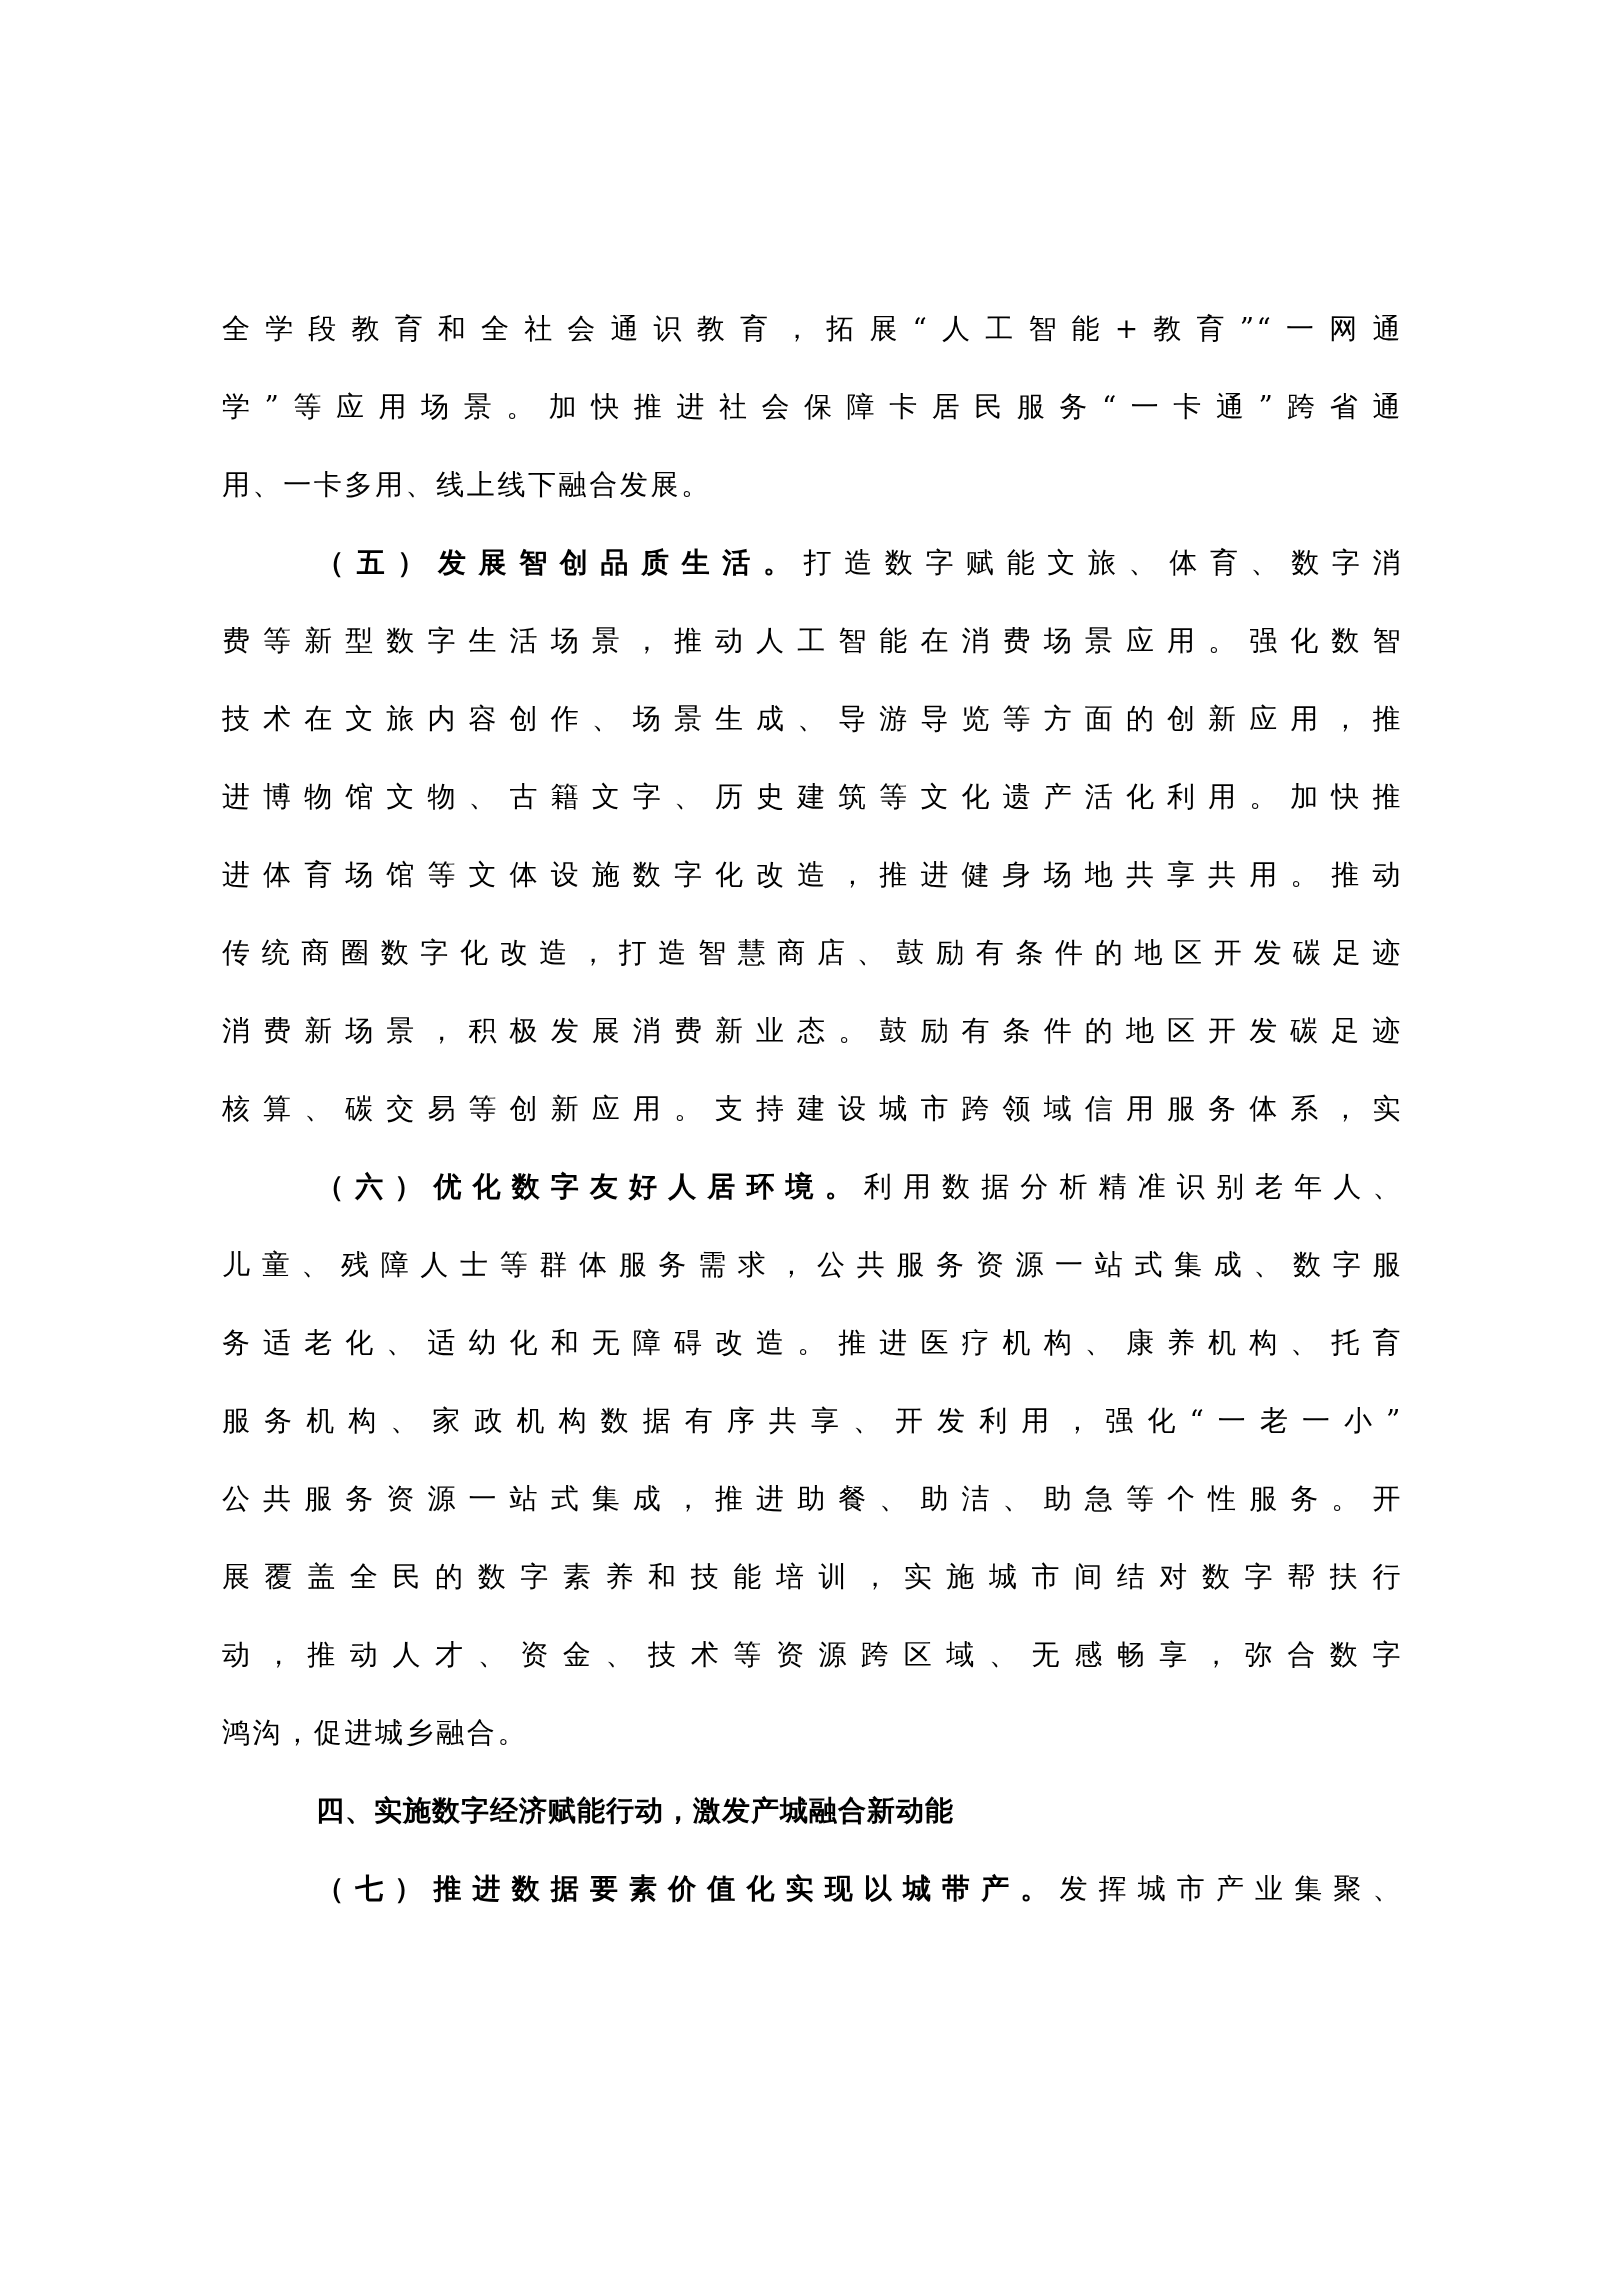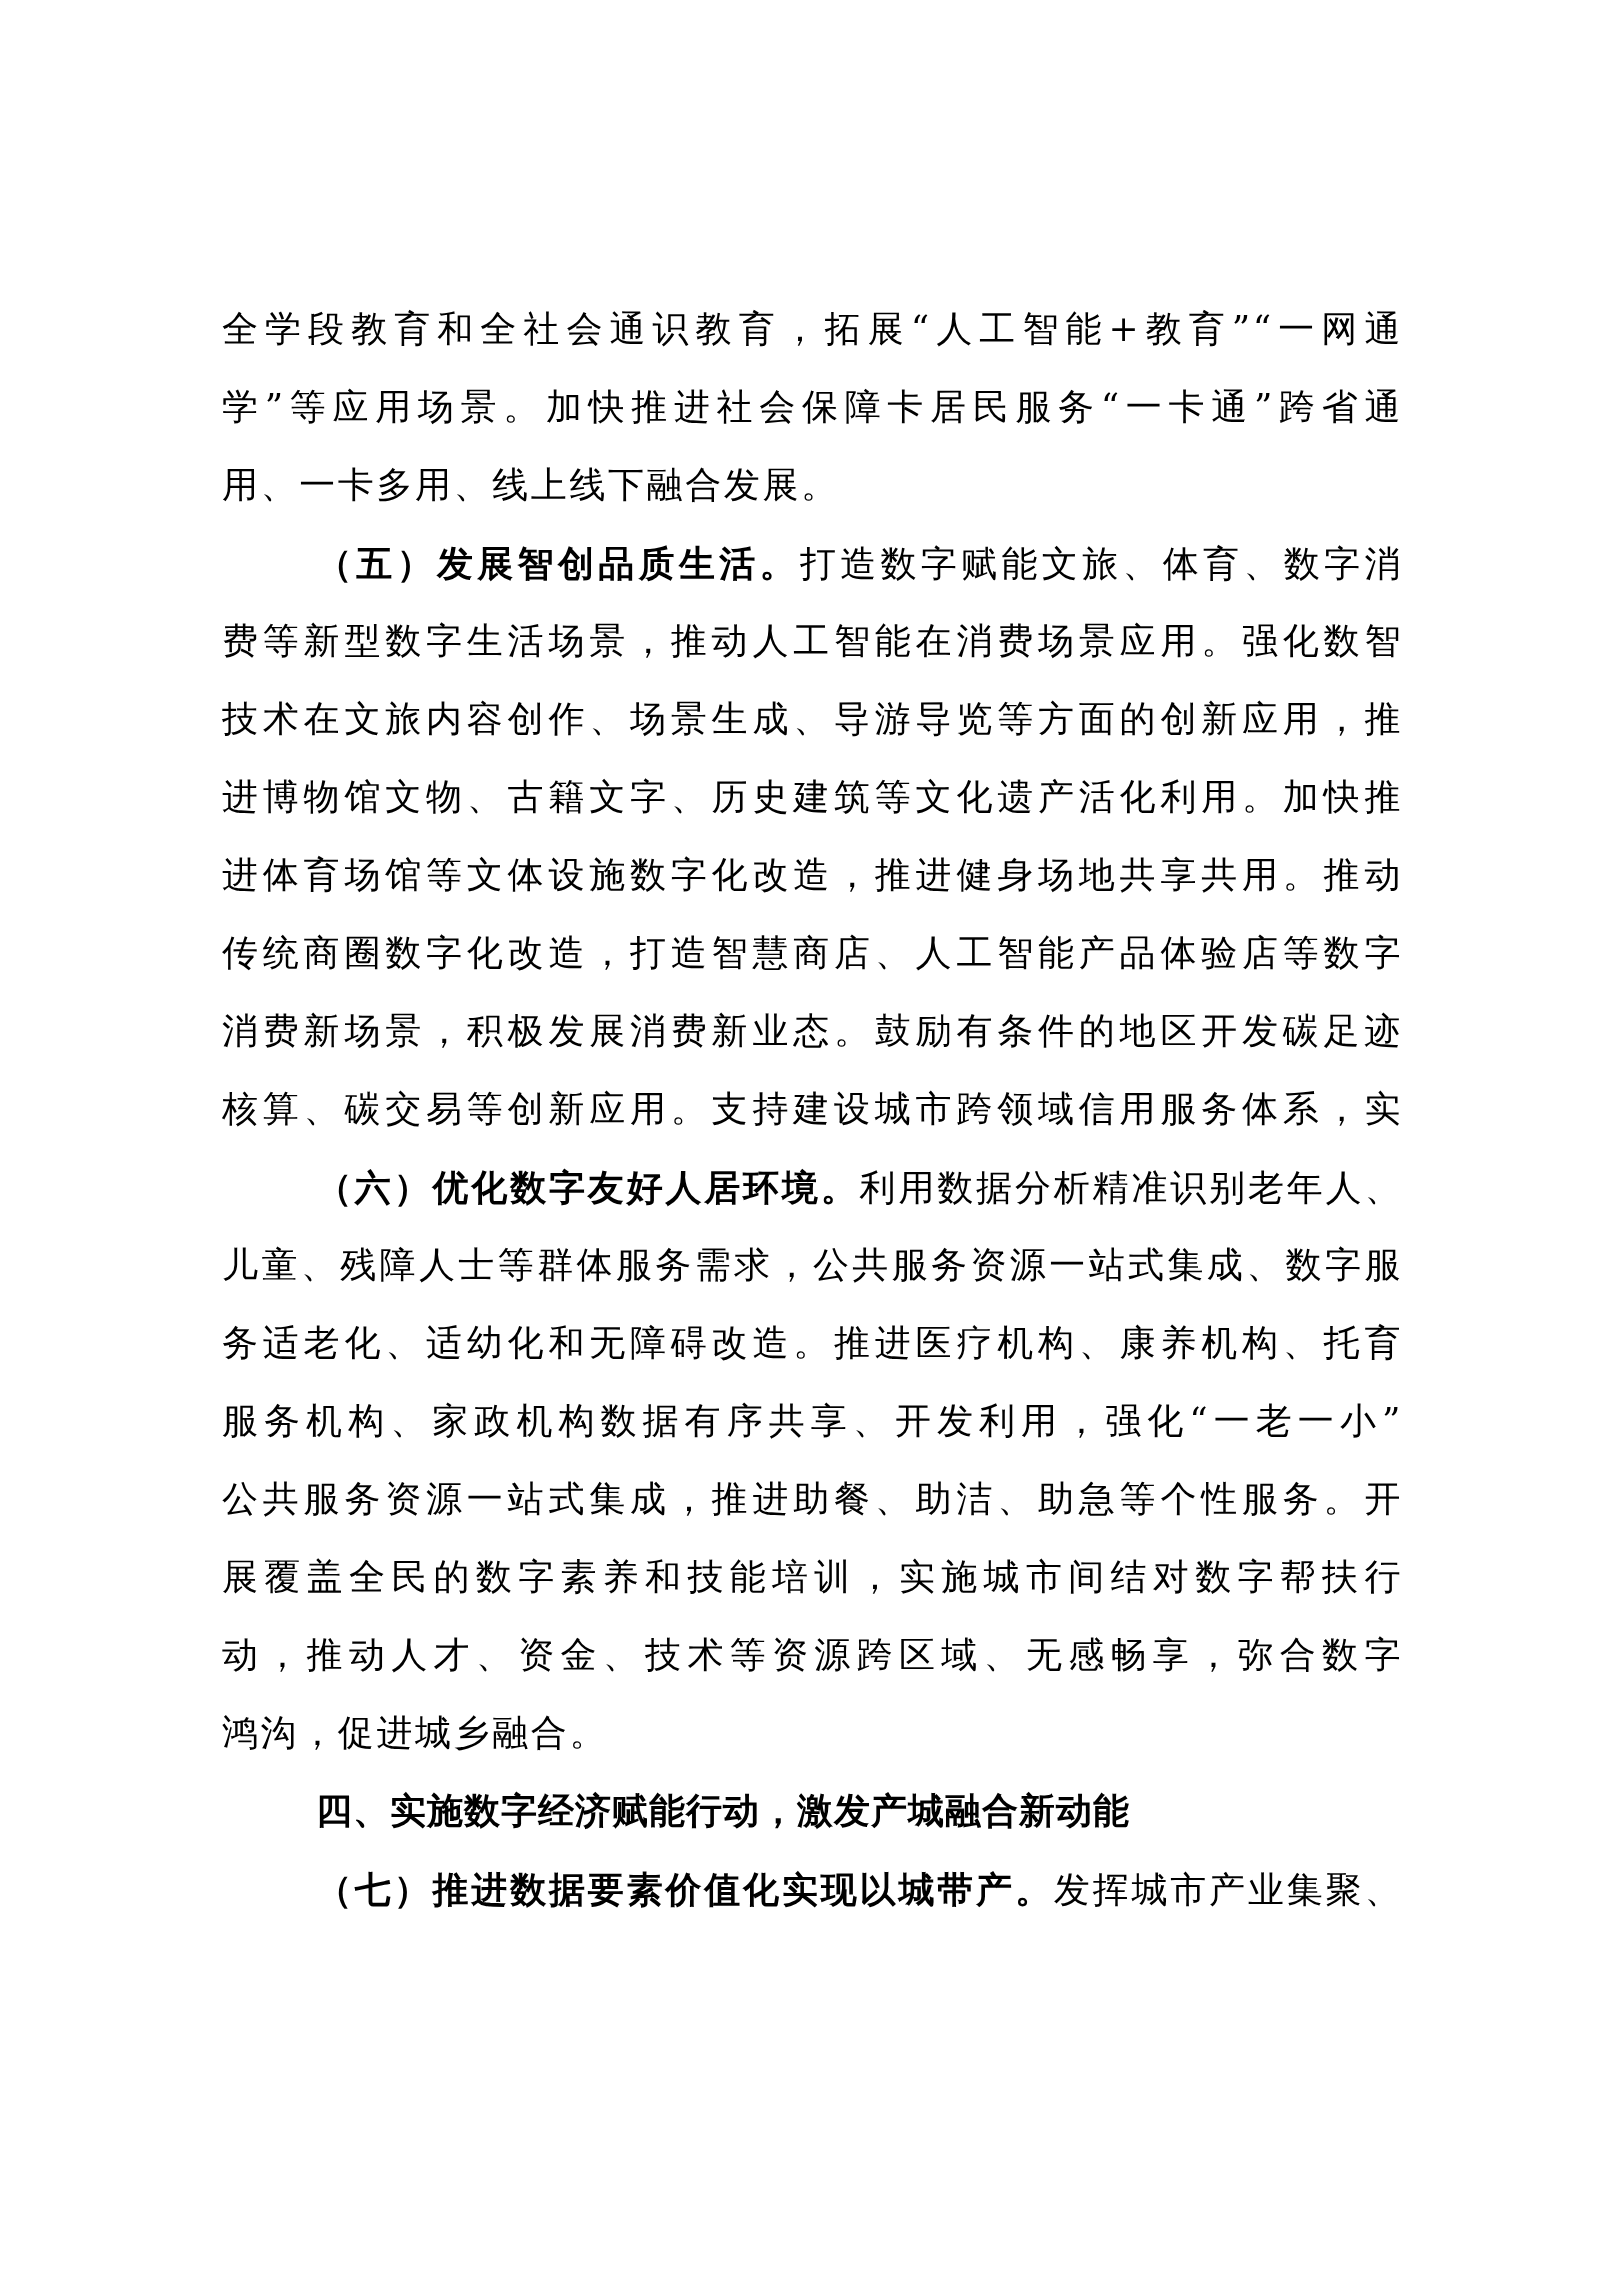--- a/index.html
+++ b/index.html
@@ -6,21 +6,21 @@
   body {
     width: 1623px; height: 2295px; position: relative; overflow: hidden;
     font-family: "DejaVu Serif", "Liberation Serif", serif;
     color: #000000;
   }
   .page {
     position: absolute; left: 222px; top: 290px; width: 1181px;
   }
   .line {
     height: 78px; line-height: 78px;
-    font-size: 36px;
+    font-size: 28px;
     white-space: nowrap;
     letter-spacing: 2.6px;
     text-align: justify;
     text-align-last: justify;
   }
   .line.last { text-align-last: left; }
   .indent { padding-left: 94px; }
   .sub-head { font-weight: bold; }
   .section-head {
     font-family: "DejaVu Sans", "Liberation Sans", sans-serif;
@@ -35,21 +35,21 @@
 
   <div class="line">全学段教育和全社会通识教育，拓展“人工智能+教育”“一网通</div>
   <div class="line">学”等应用场景。加快推进社会保障卡居民服务“一卡通”跨省通</div>
   <div class="line last">用、一卡多用、线上线下融合发展。</div>
 
   <div class="line indent"><span class="sub-head">（五）发展智创品质生活。</span><span>打造数字赋能文旅、体育、数字消</span></div>
   <div class="line">费等新型数字生活场景，推动人工智能在消费场景应用。强化数智</div>
   <div class="line">技术在文旅内容创作、场景生成、导游导览等方面的创新应用，推</div>
   <div class="line">进博物馆文物、古籍文字、历史建筑等文化遗产活化利用。加快推</div>
   <div class="line">进体育场馆等文体设施数字化改造，推进健身场地共享共用。推动</div>
-  <div class="line">传统商圈数字化改造，打造智慧商店、人工智能产品体验店等数字</div>
+  <div class="line">传统商圈数字化改造，打造智慧商店、鼓励有条件的地区开发碳足迹</div>
   <div class="line">消费新场景，积极发展消费新业态。鼓励有条件的地区开发碳足迹</div>
   <div class="line">核算、碳交易等创新应用。支持建设城市跨领域信用服务体系，实</div>
 
   <div class="line indent"><span class="sub-head">（六）优化数字友好人居环境。</span><span>利用数据分析精准识别老年人、</span></div>
   <div class="line">儿童、残障人士等群体服务需求，公共服务资源一站式集成、数字服</div>
   <div class="line">务适老化、适幼化和无障碍改造。推进医疗机构、康养机构、托育</div>
   <div class="line">服务机构、家政机构数据有序共享、开发利用，强化“一老一小”</div>
   <div class="line">公共服务资源一站式集成，推进助餐、助洁、助急等个性服务。开</div>
   <div class="line">展覆盖全民的数字素养和技能培训，实施城市间结对数字帮扶行</div>
   <div class="line">动，推动人才、资金、技术等资源跨区域、无感畅享，弥合数字</div>

